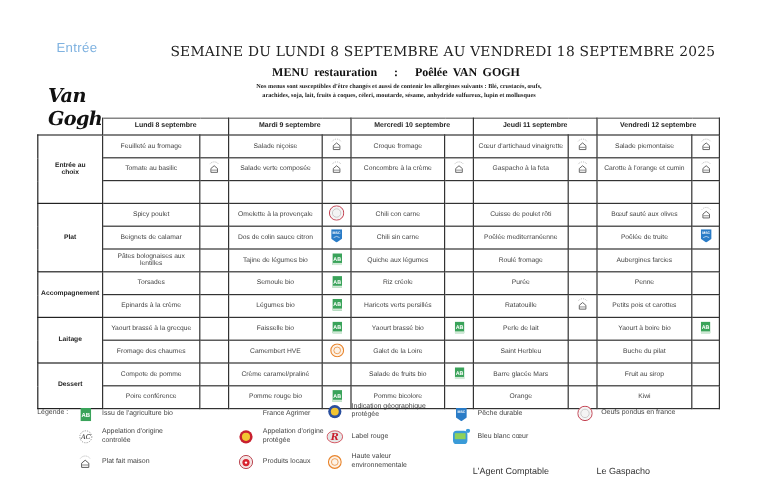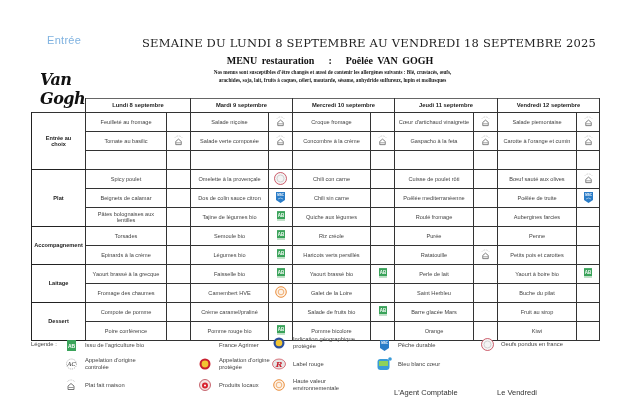--- a/index.html
+++ b/index.html
@@ -421,13 +421,13 @@
         <svg width="12" height="12" viewBox="0 0 12 12">
           <circle cx="6" cy="6" r="5.3" fill="#fdf2e6" stroke="#e8832a" stroke-width="0.9"></circle>
           <circle cx="6" cy="6" r="2.8" fill="none" stroke="#e8832a" stroke-width="0.6"></circle>
         </svg>
       </span>
     <span class="li-text" style="width:70px">Haute valeur environnementale</span>
   </div>
 </div>
 
 <div class="sign" style="left:394px; top:388px;">L'Agent Comptable</div>
-<div class="sign" style="left:497px; top:388px;">Le Vendredi</div>
+<div class="sign" style="left:497px; top:388px;">Le Gaspacho</div>
 
 </body></html>

